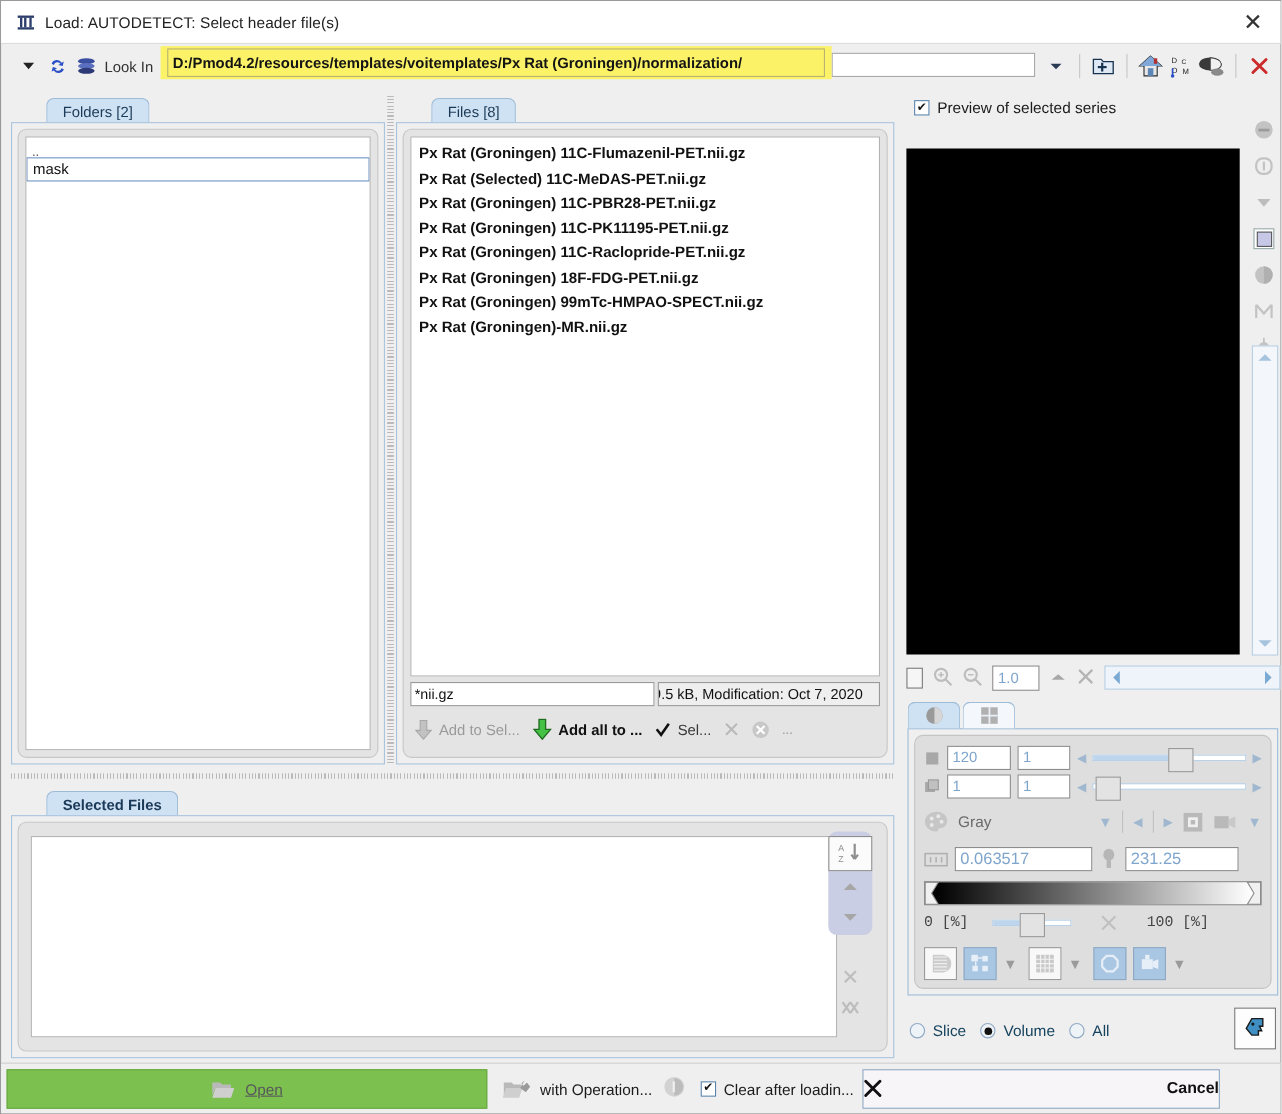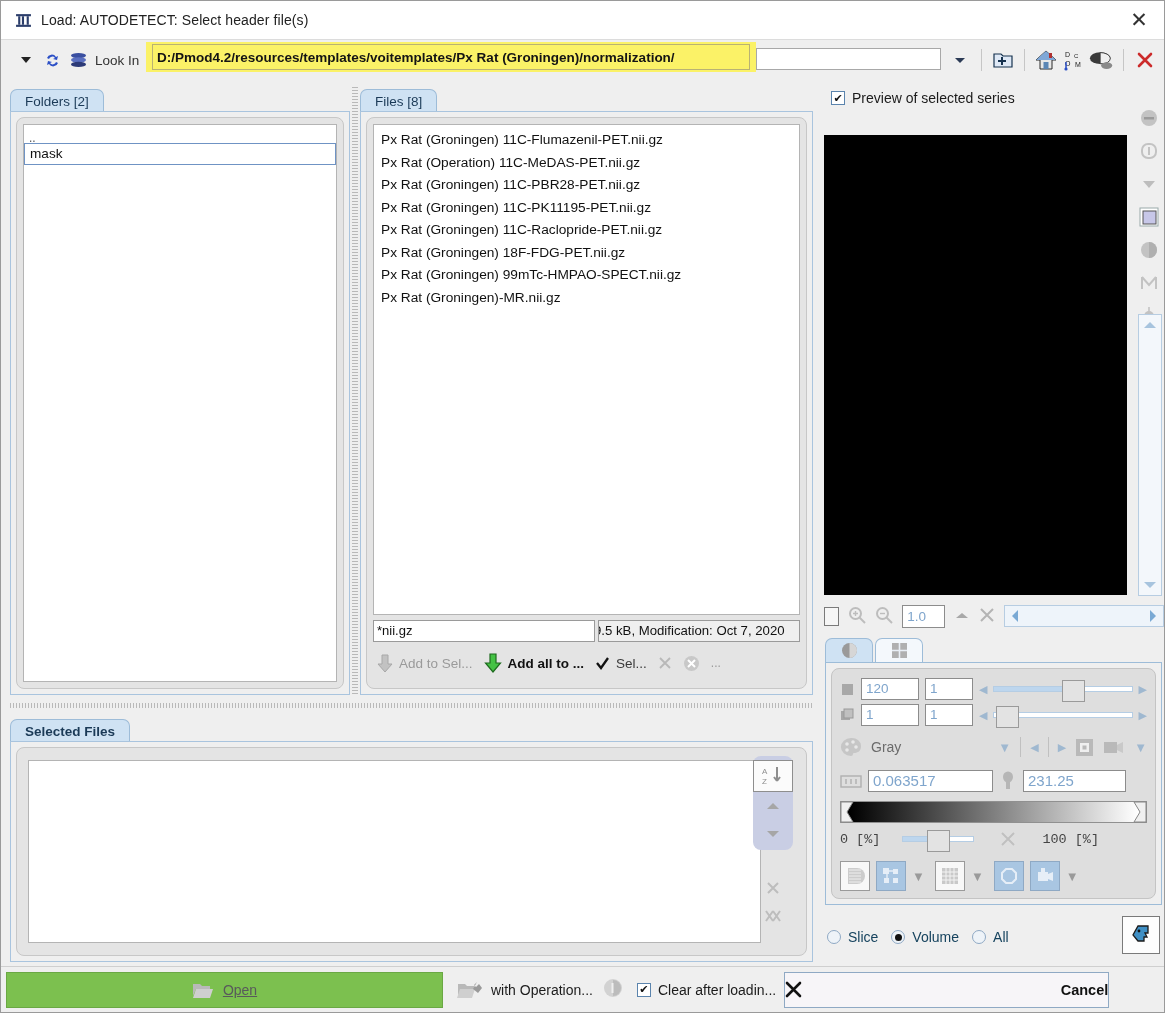--- a/index.html
+++ b/index.html
@@ -24,21 +24,21 @@
   .lookin{height:40px;display:flex;align-items:center;padding:0 6px 0 12px;box-sizing:border-box;position:relative;}
   .tb-ico{width:26px;height:26px;display:flex;align-items:center;justify-content:center;flex:0 0 auto;cursor:pointer;}
   .lookin-label{font-size:13.5px;color:#333;margin:0 6px 0 4px;}
   .path-wrap{position:absolute;left:145px;top:41px;width:610px;height:30px;background:#fbf267;display:flex;align-items:center;box-sizing:border-box;}
   .path-field{flex:1;height:26px;margin-left:6px;margin-right:6px;border:1px solid #b9b273;background:#fbf267;display:flex;align-items:center;padding-left:4px;box-sizing:border-box;font-weight:bold;font-size:13.5px;color:#141414;overflow:hidden;white-space:nowrap;}
   .combo-empty{position:absolute;left:755px;top:47px;width:185px;height:22px;background:#fff;border:1px solid #a8a8a8;box-sizing:border-box;}
   .tb-right{margin-left:auto;display:flex;align-items:center;gap:2px;}
   .tb-sep{width:1px;height:22px;background:#c6c6c6;margin:0 6px;}
 
   
-  .tab{display:inline-flex;align-items:center;justify-content:center;height:24px;padding:0 14px;background:#cfe2f3;border:1px solid #9dbcd8;border-bottom:none;border-radius:7px 7px 0 0;font-size:13.5px;color:#1b3a57;box-sizing:border-box;position:relative;top:1px;cursor:pointer;}
+  .tab{display:inline-flex;align-items:center;justify-content:center;height:24px;padding:0 14px;background:#cfe2f3;border:1px solid #9dbcd8;border-bottom:none;border-radius:7px 7px 0 0;font-size:13.5px;color:#1b3a57;box-sizing:border-box;position:relative;top:1px;cursor:pointer;margin-left:32px;}
   .tabstrip{display:flex;align-items:flex-end;height:25px;border-bottom:1px solid #9dbcd8;}
   .listbox{background:#fff;border:1px solid #b4b4b4;box-sizing:border-box;overflow:hidden;}
 
   .litem{height:22px;line-height:22px;padding-left:5px;font-size:13.6px;color:#111;white-space:nowrap;cursor:default;}
   .litem.sel{border:1px solid #6f93c4;height:22px;line-height:20px;box-sizing:border-box;}
   .litem.dots{font-size:12px;color:#555;line-height:26px;height:18px;}
 
   
   #folders-panel{position:absolute;left:9px;top:86px;width:340px;height:608px;}
   #files-panel{position:absolute;left:359px;top:86px;width:453px;height:608px;}
@@ -227,23 +227,23 @@
   </div>
 
   <div class="grip"></div>
 
   <div id="files-panel">
     <div class="tabstrip">
       <div class="tab">Files [8]</div>
     </div>
     <div class="tabbody">
       <div class="roundbox">
-        <div class="listbox" style="width:100%;height:491px;padding-top:4px;">
+        <div class="listbox" style="width:100%;height:491px;padding-top:4px;font-weight:bold;">
           <div class="fitem">Px Rat (Groningen) 11C-Flumazenil-PET.nii.gz</div>
-          <div class="fitem">Px Rat (Operation) 11C-MeDAS-PET.nii.gz</div>
+          <div class="fitem">Px Rat (Selected) 11C-MeDAS-PET.nii.gz</div>
           <div class="fitem">Px Rat (Groningen) 11C-PBR28-PET.nii.gz</div>
           <div class="fitem">Px Rat (Groningen) 11C-PK11195-PET.nii.gz</div>
           <div class="fitem">Px Rat (Groningen) 11C-Raclopride-PET.nii.gz</div>
           <div class="fitem">Px Rat (Groningen) 18F-FDG-PET.nii.gz</div>
           <div class="fitem">Px Rat (Groningen) 99mTc-HMPAO-SPECT.nii.gz</div>
           <div class="fitem">Px Rat (Groningen)-MR.nii.gz</div>
         </div>
 
         <div class="filter-row">
           <div class="filter-input">*nii.gz</div>

